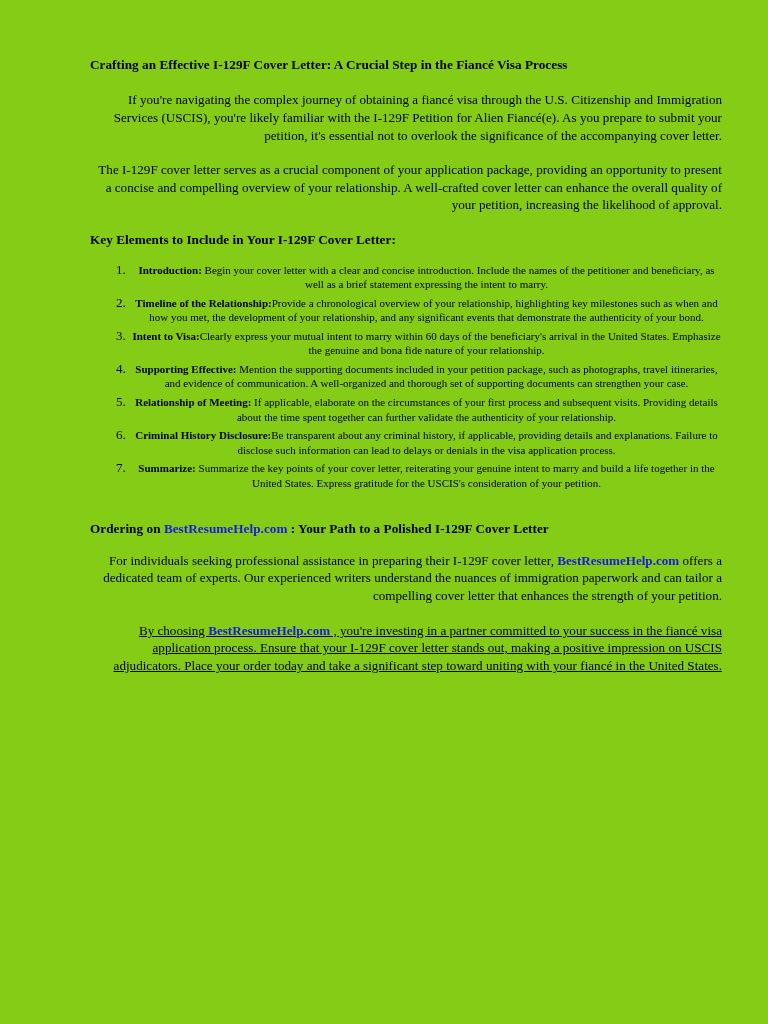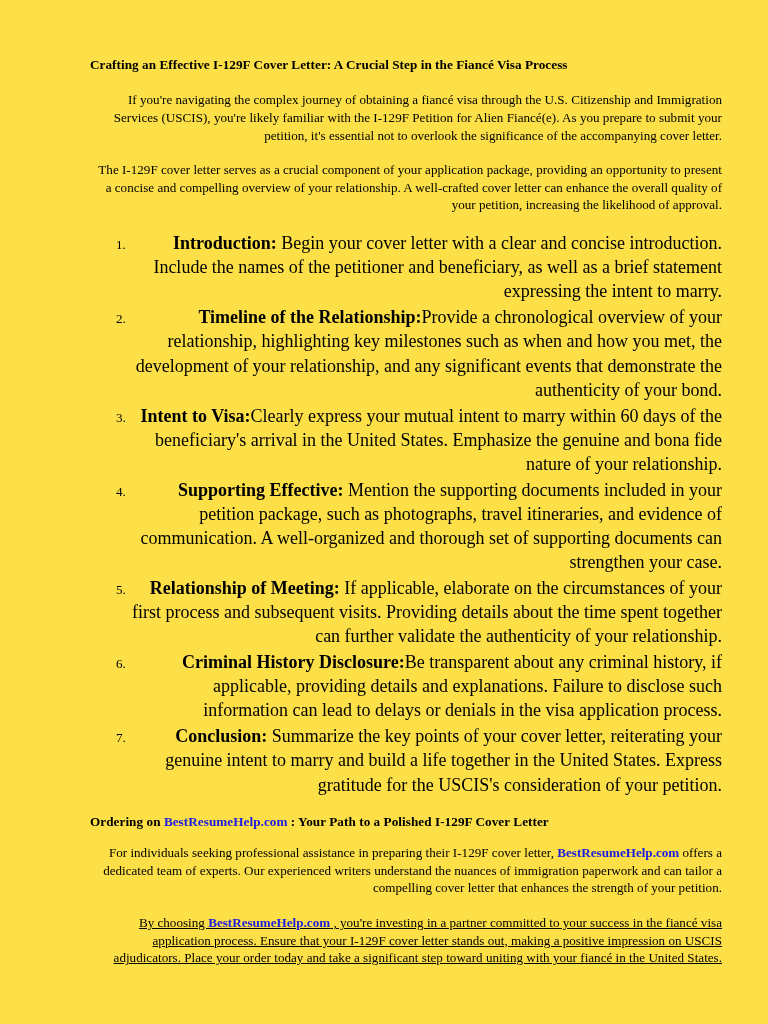--- a/index.html
+++ b/index.html
@@ -13,21 +13,21 @@
     height: 1024px;
     overflow: hidden;
     font-family: "Liberation Serif", "DejaVu Serif", serif;
     color: #000000;
     -webkit-font-smoothing: antialiased;
   }
   .page {
     position: relative;
     width: 768px;
     height: 1024px;
-    background: #fde047;
+    background: #84cc16;
     box-sizing: border-box;
     padding: 56px 46px 0 90px;
   }
   .content {
     width: 632px;
   }
   h1.doc-title {
     font-size: 13.2px;
     font-weight: bold;
     line-height: 1.32;
@@ -35,46 +35,46 @@
     letter-spacing: 0.05px;
   }
   h2.section-heading {
     font-size: 13.2px;
     font-weight: bold;
     line-height: 1.32;
     margin: 0 0 12px 0;
     letter-spacing: 0.05px;
   }
   h2.section-heading.ordering {
-    margin-top: 16px;
+    margin-top: 30px;
     margin-bottom: 14px;
   }
   p.body-para {
     font-size: 13.1px;
     line-height: 1.345;
     margin: 0 0 17px 0;
     text-align: right;
     letter-spacing: 0.01px;
   }
   p.body-para.last {
     margin-bottom: 0;
     text-decoration: underline;
   }
   ol.key-elements {
     margin: 0 0 16px 0;
     padding: 0 0 0 39px;
     list-style-position: outside;
     list-style-type: decimal;
   }
   ol.key-elements > li {
-    font-size: 18px;
+    font-size: 11px;
     line-height: 1.345;
     margin: 0 0 1.5px 0;
     padding-left: 2px;
-    text-align: right;
+    text-align: center;
   }
   ol.key-elements > li::marker {
     font-weight: normal;
     font-size: 13.1px;
   }
   .lead {
     font-weight: bold;
   }
   a.brand-link,
   .brand-link {
@@ -97,20 +97,21 @@
 
 <div class="page">
   <div class="content">
 
     <h1 class="doc-title">Crafting an Effective I-129F Cover Letter: A Crucial Step in the Fiancé Visa Process</h1>
 
     <p class="body-para">If you're navigating the complex journey of obtaining a fiancé visa through the U.S. Citizenship and Immigration Services (USCIS), you're likely familiar with the I-129F Petition for Alien Fiancé(e). As you prepare to submit your petition, it's essential not to overlook the significance of the accompanying cover letter.</p>
 
     <p class="body-para">The I-129F cover letter serves as a crucial component of your application package, providing an opportunity to present a concise and compelling overview of your relationship. A well-crafted cover letter can enhance the overall quality of your petition, increasing the likelihood of approval.</p>
 
+    <h2 class="section-heading">Key Elements to Include in Your I-129F Cover Letter:</h2>
 
     <ol class="key-elements">
       <li>
         <span class="lead">Introduction:</span><span> Begin your cover letter with a clear and concise introduction. Include the names of the petitioner and beneficiary, as well as a brief statement expressing the intent to marry.</span>
       </li>
       <li>
         <span class="lead">Timeline of the Relationship:</span><span>Provide a chronological overview of your relationship, highlighting key milestones such as when and how you met, the development of your relationship, and any significant events that demonstrate the authenticity of your bond.</span>
       </li>
       <li>
         <span class="lead">Intent to Visa:</span><span>Clearly express your mutual intent to marry within 60 days of the beneficiary's arrival in the United States. Emphasize the genuine and bona fide nature of your relationship.</span>
@@ -118,21 +119,21 @@
       <li>
         <span class="lead">Supporting Effective:</span><span> Mention the supporting documents included in your petition package, such as photographs, travel itineraries, and evidence of communication. A well-organized and thorough set of supporting documents can strengthen your case.</span>
       </li>
       <li>
         <span class="lead">Relationship of Meeting:</span><span> If applicable, elaborate on the circumstances of your first process and subsequent visits. Providing details about the time spent together can further validate the authenticity of your relationship.</span>
       </li>
       <li>
         <span class="lead">Criminal History Disclosure:</span><span>Be transparent about any criminal history, if applicable, providing details and explanations. Failure to disclose such information can lead to delays or denials in the visa application process.</span>
       </li>
       <li>
-        <span class="lead">Conclusion:</span><span> Summarize the key points of your cover letter, reiterating your genuine intent to marry and build a life together in the United States. Express gratitude for the USCIS's consideration of your petition.</span>
+        <span class="lead">Summarize:</span><span> Summarize the key points of your cover letter, reiterating your genuine intent to marry and build a life together in the United States. Express gratitude for the USCIS's consideration of your petition.</span>
       </li>
     </ol>
 
     <h2 class="section-heading ordering">
       <span>Ordering on </span><a class="heading-link" href="#">BestResumeHelp.com</a><span> : Your Path to a Polished I-129F Cover Letter</span>
     </h2>
 
     <p class="body-para">
       <span>For individuals seeking professional assistance in preparing their I-129F cover letter, </span><a class="brand-link" href="#">BestResumeHelp.com</a><span> offers a dedicated team of experts. Our experienced writers understand the nuances of immigration paperwork and can tailor a compelling cover letter that enhances the strength of your petition.</span>
     </p>

